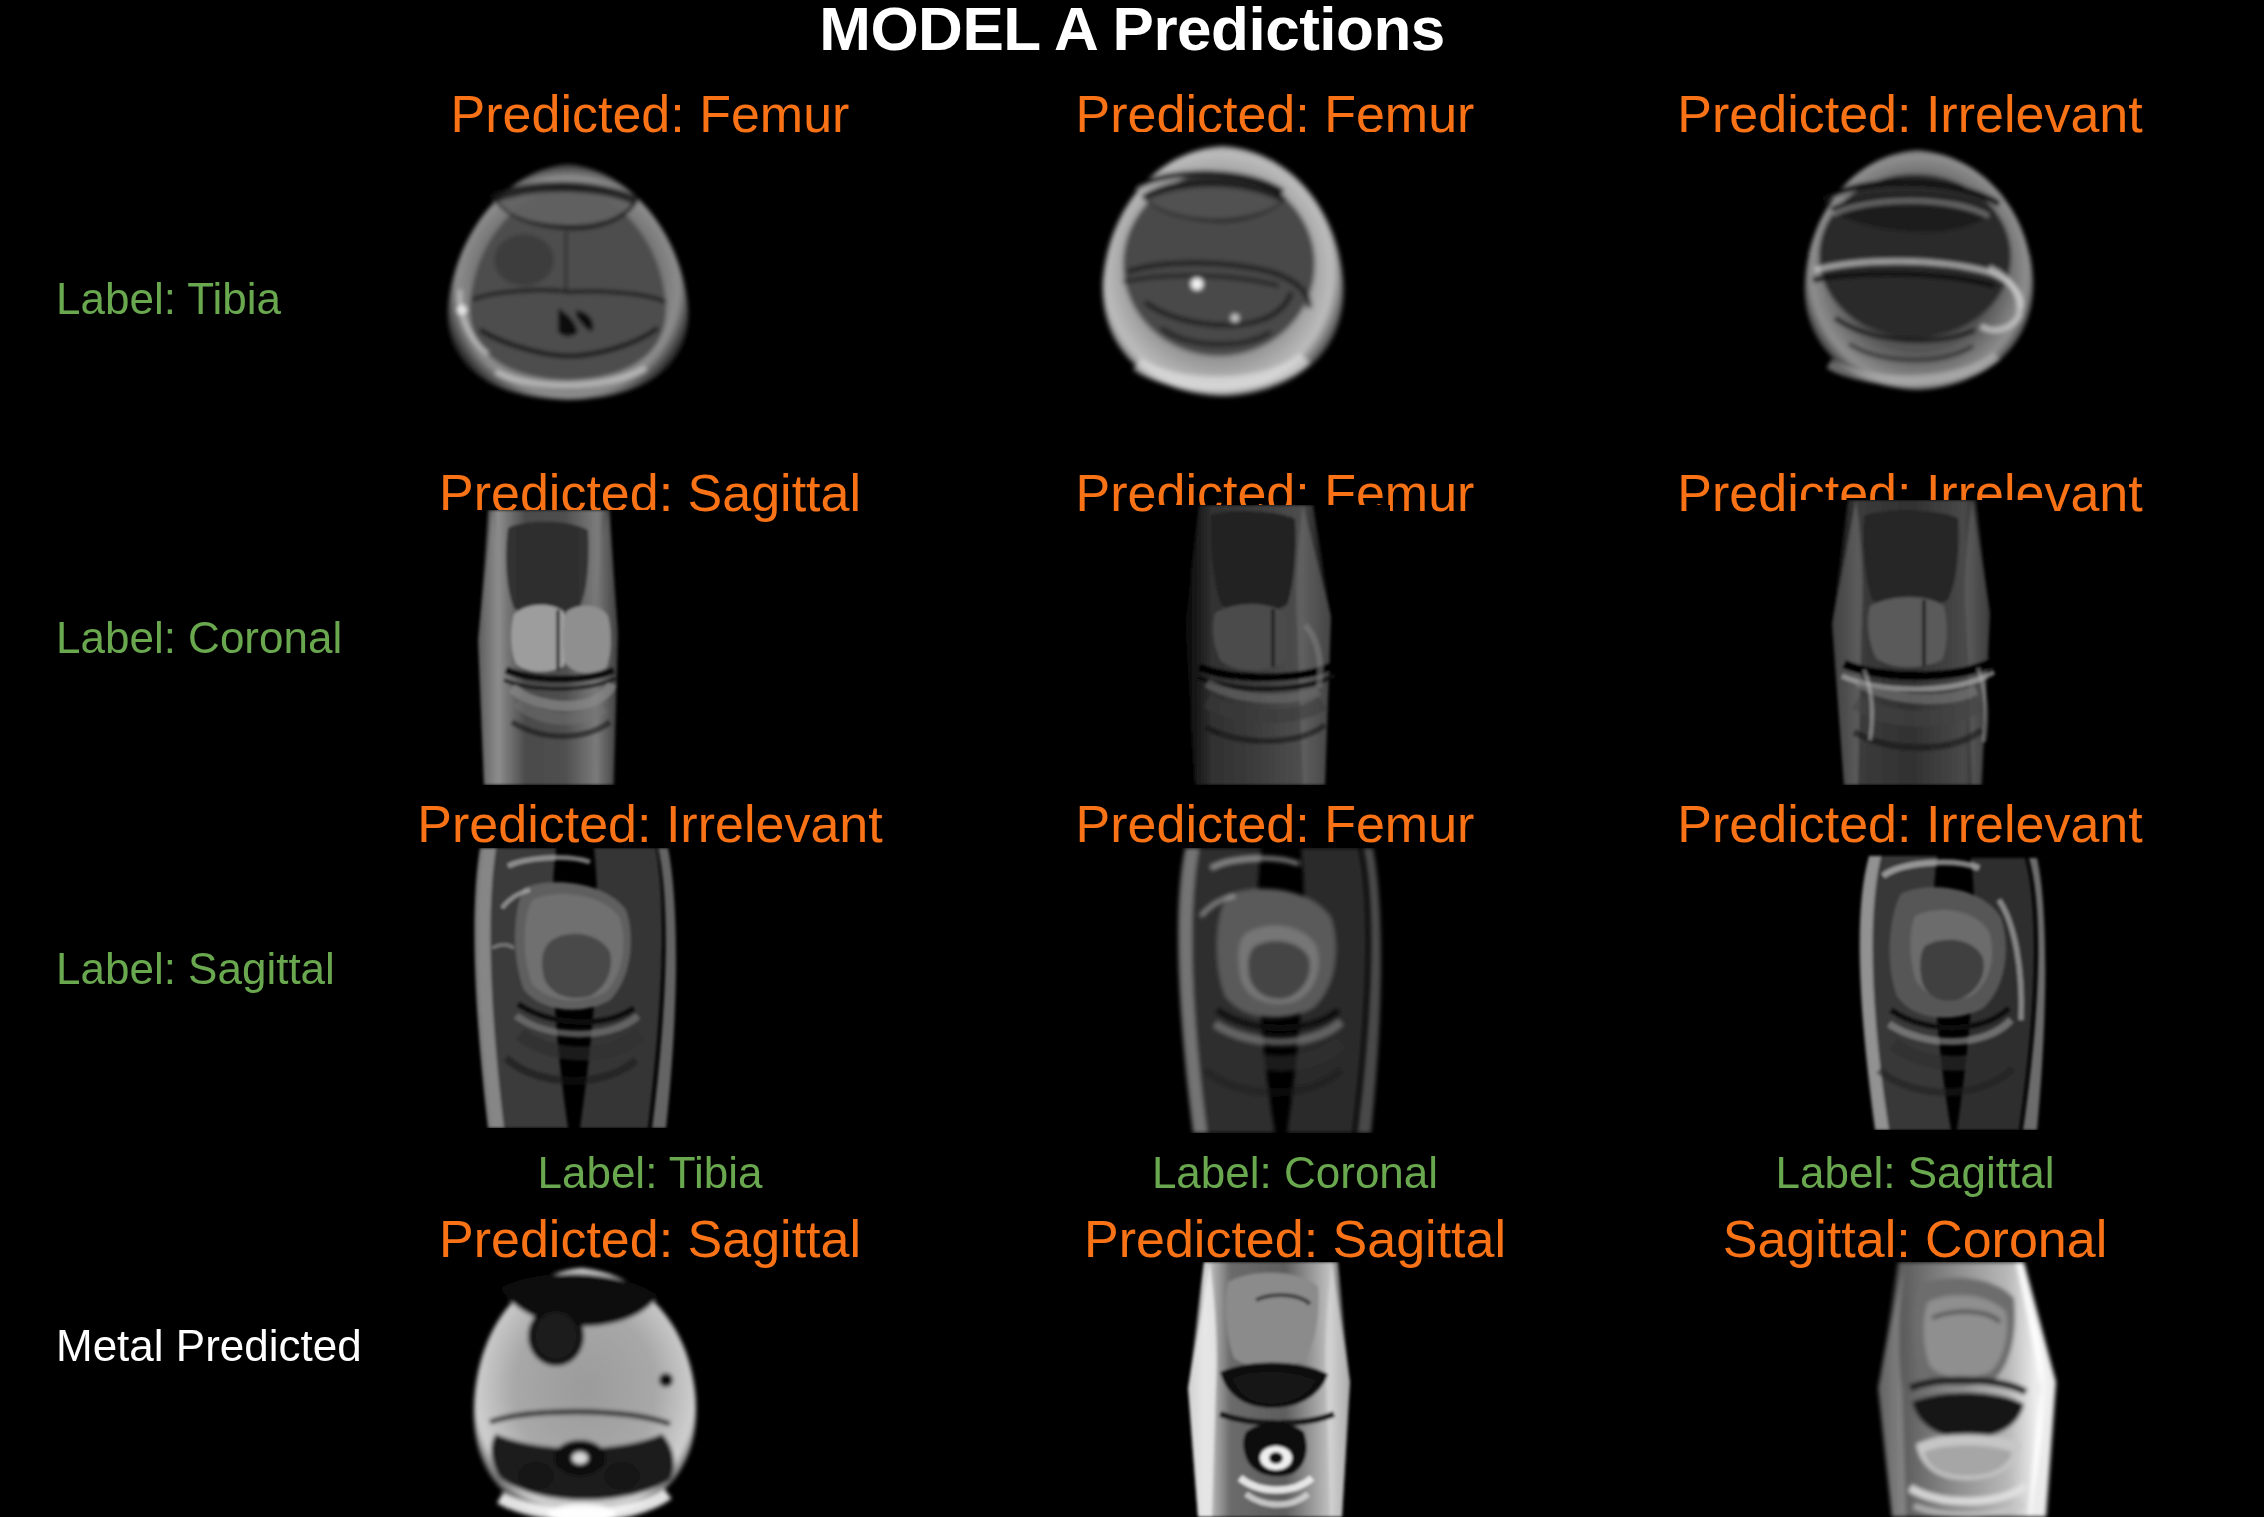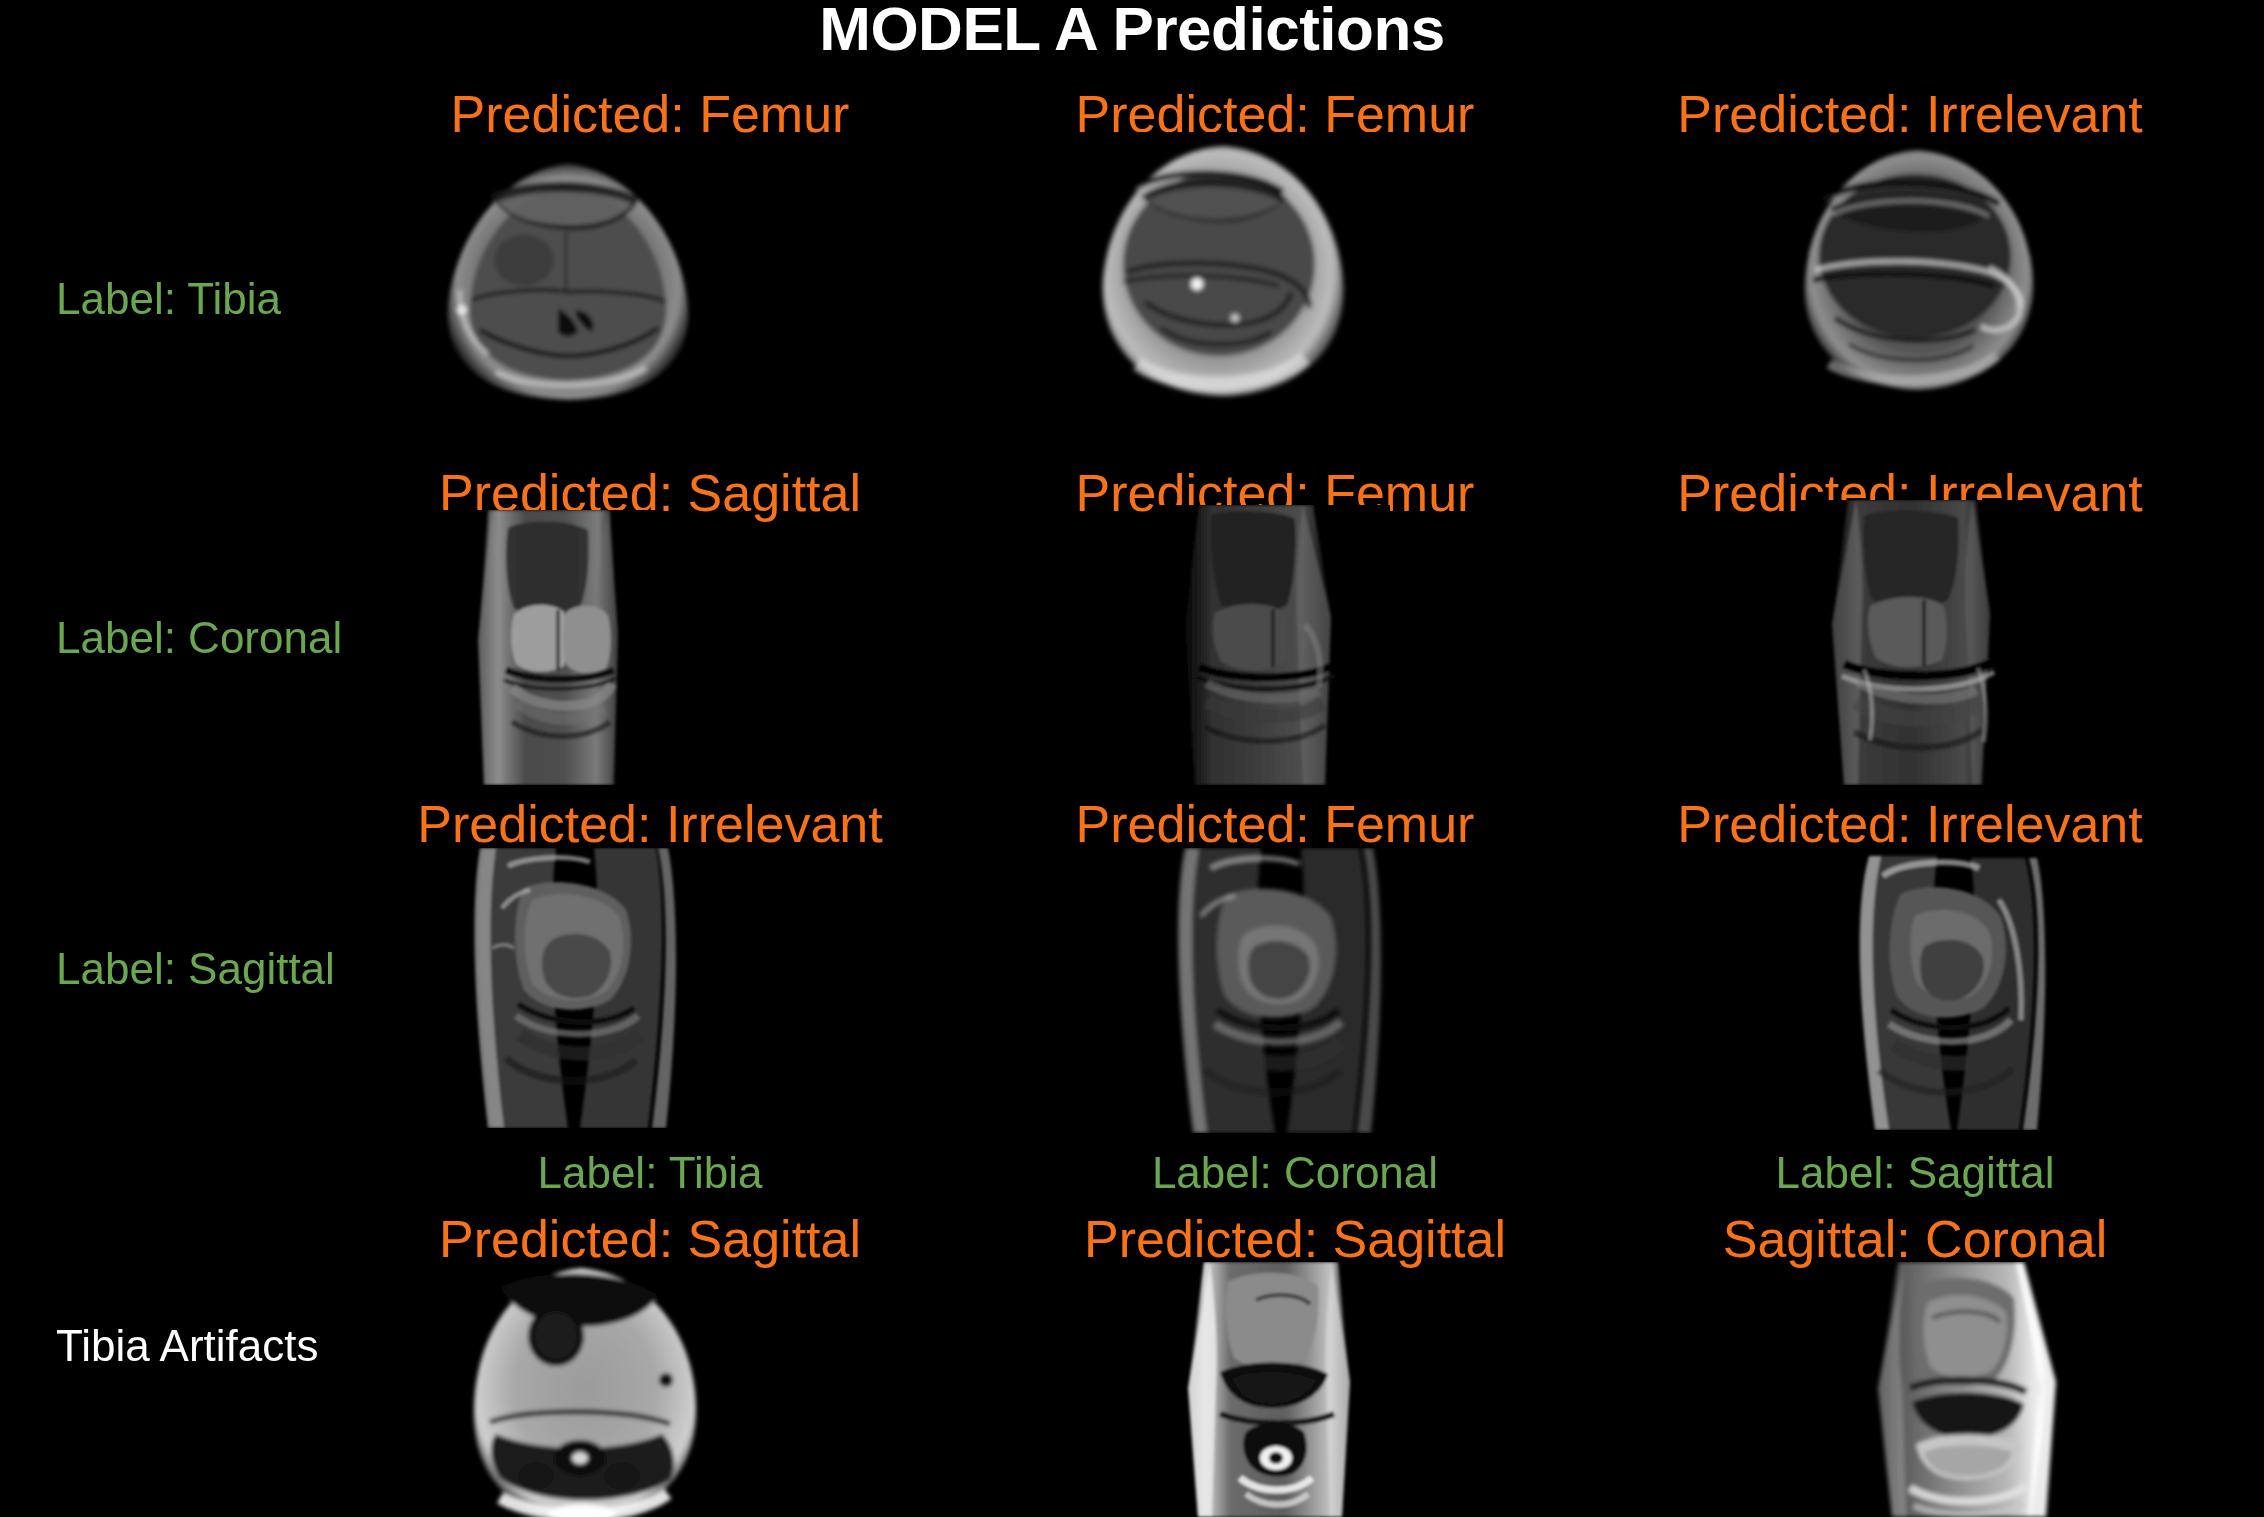--- a/index.html
+++ b/index.html
@@ -39,21 +39,21 @@
 </head>
 <body>
 
 <div id="figure">
 
   <div class="title">MODEL A Predictions</div>
 
   <div class="row-label green" style="left:56px; top:275px;">Label: Tibia</div>
   <div class="row-label green" style="left:56px; top:614px;">Label: Coronal</div>
   <div class="row-label green" style="left:56px; top:945px;">Label: Sagittal</div>
-  <div class="row-label white" style="left:56px; top:1322px;">Tibia Artifacts</div>
+  <div class="row-label white" style="left:56px; top:1322px;">Metal Predicted</div>
 
   <div class="pred" style="left:300px; top:85px; width:700px;">Predicted: Femur</div>
   <div class="pred" style="left:925px; top:85px; width:700px;">Predicted: Femur</div>
   <div class="pred" style="left:1560px; top:85px; width:700px;">Predicted: Irrelevant</div>
 
   <div class="mri" style="left:400px; top:140px; width:335px; height:275px;">
     <svg viewBox="0 0 335 275" preserveAspectRatio="none">
       <defs>
         <radialGradient id="ax1rim" cx="50%" cy="52%" r="55%">
           <stop offset="0%" stop-color="#5b5b5b"></stop>

